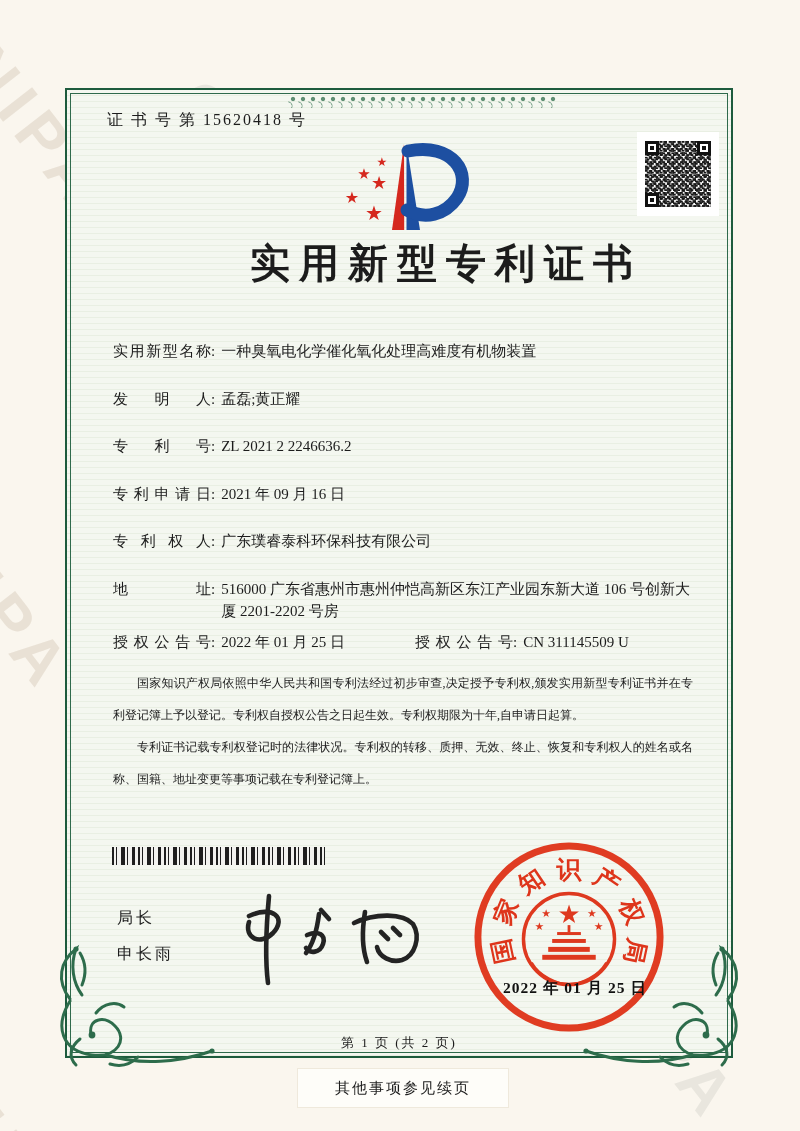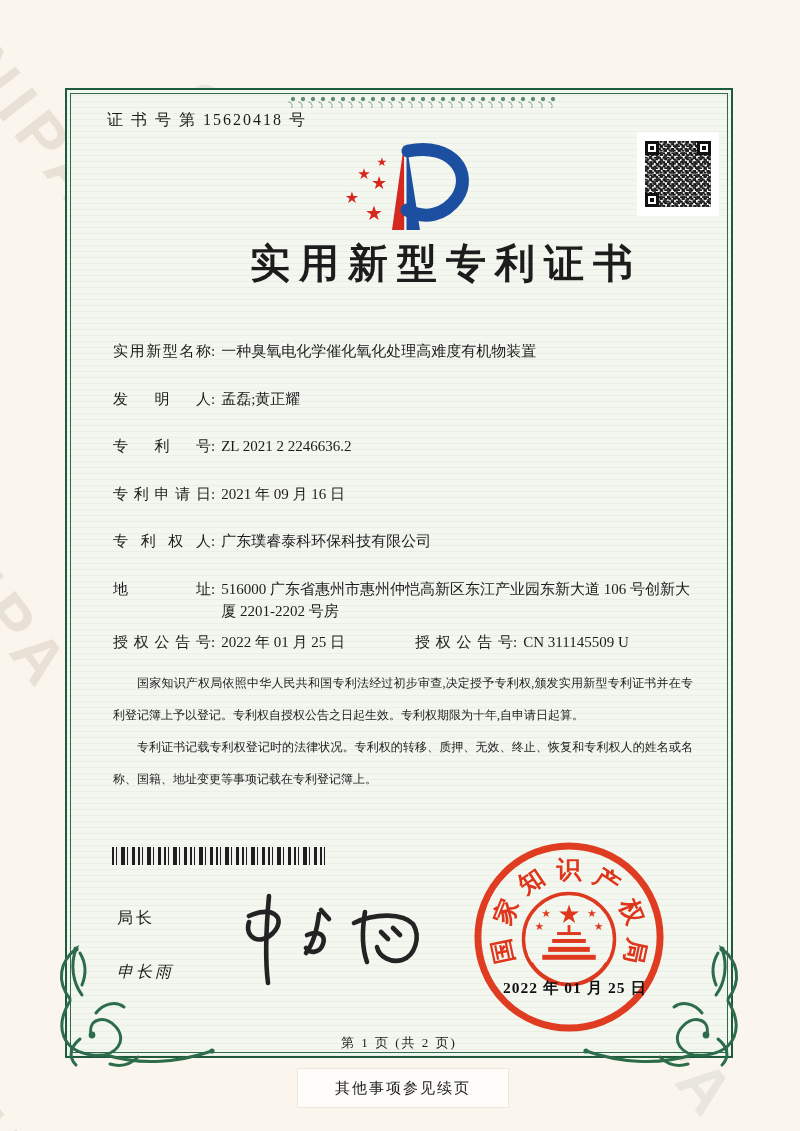--- a/index.html
+++ b/index.html
@@ -74,21 +74,21 @@
     position:absolute; left:45px; top:757px; width:213px; height:18px;
     background:repeating-linear-gradient(90deg,
       #1f1f1f 0 2px, #f2f2ef 2px 4px,
       #1f1f1f 4px 5px, #f2f2ef 5px 9px,
       #1f1f1f 9px 13px, #f2f2ef 13px 15px,
       #1f1f1f 15px 16px, #f2f2ef 16px 20px,
       #1f1f1f 20px 23px, #f2f2ef 23px 26px);
   }
   
   .sig-label{position:absolute; left:50px; font-size:16px; letter-spacing:3px;}
-  .sig-title{top:818px;} .sig-name{top:872px;font-style:italic;}
+  .sig-title{top:818px;} .sig-name{top:854px;}
   .signature-svg{position:absolute; left:140px; top:796px; width:250px; height:105px;}
   
   .seal{position:absolute; left:403px; top:748px; width:198px; height:198px; z-index:2;}
   .seal-date{
     position:absolute; left:436px; top:888px; z-index:3;
     font-size:15.5px; font-weight:700; letter-spacing:1px; color:#111;
   }
   
   .page-info{position:absolute; left:0; top:944px; width:100%; text-align:center; font-size:13px; letter-spacing:2px;}
   .slip{

